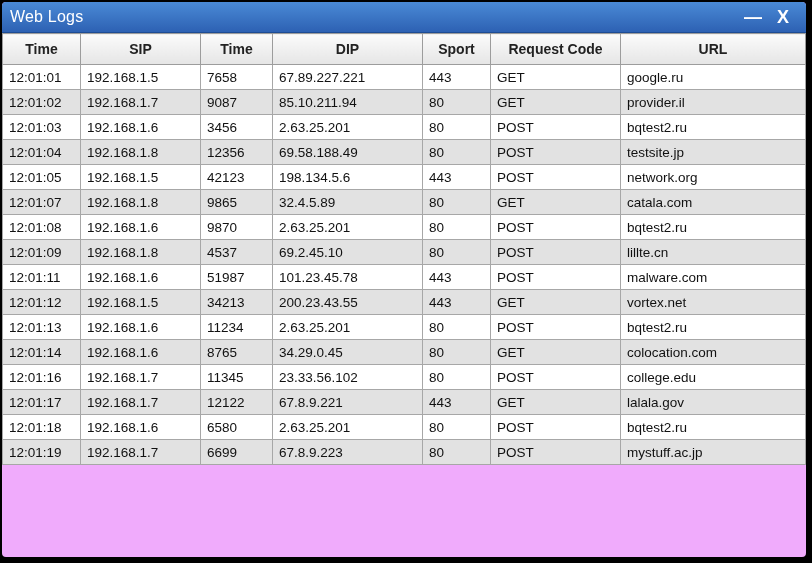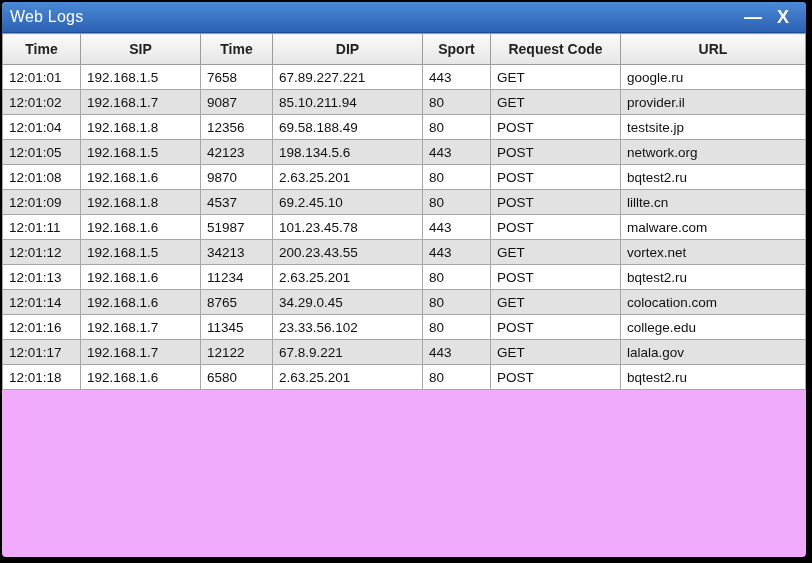--- a/index.html
+++ b/index.html
@@ -127,38 +127,56 @@
           <tr>
             <td>12:01:02</td>
             <td>192.168.1.7</td>
             <td>9087</td>
             <td>85.10.211.94</td>
             <td>80</td>
             <td>GET</td>
             <td>provider.il</td>
           </tr>
           <tr>
+            <td>12:01:03</td>
+            <td>192.168.1.6</td>
+            <td>3456</td>
+            <td>2.63.25.201</td>
+            <td>80</td>
+            <td>POST</td>
+            <td>bqtest2.ru</td>
+          </tr>
+          <tr>
             <td>12:01:04</td>
             <td>192.168.1.8</td>
             <td>12356</td>
             <td>69.58.188.49</td>
             <td>80</td>
             <td>POST</td>
             <td>testsite.jp</td>
           </tr>
           <tr>
             <td>12:01:05</td>
             <td>192.168.1.5</td>
             <td>42123</td>
             <td>198.134.5.6</td>
             <td>443</td>
             <td>POST</td>
             <td>network.org</td>
           </tr>
           <tr>
+            <td>12:01:07</td>
+            <td>192.168.1.8</td>
+            <td>9865</td>
+            <td>32.4.5.89</td>
+            <td>80</td>
+            <td>GET</td>
+            <td>catala.com</td>
+          </tr>
+          <tr>
             <td>12:01:08</td>
             <td>192.168.1.6</td>
             <td>9870</td>
             <td>2.63.25.201</td>
             <td>80</td>
             <td>POST</td>
             <td>bqtest2.ru</td>
           </tr>
           <tr>
             <td>12:01:09</td>
@@ -225,17 +243,26 @@
           </tr>
           <tr>
             <td>12:01:18</td>
             <td>192.168.1.6</td>
             <td>6580</td>
             <td>2.63.25.201</td>
             <td>80</td>
             <td>POST</td>
             <td>bqtest2.ru</td>
           </tr>
+          <tr>
+            <td>12:01:19</td>
+            <td>192.168.1.7</td>
+            <td>6699</td>
+            <td>67.8.9.223</td>
+            <td>80</td>
+            <td>POST</td>
+            <td>mystuff.ac.jp</td>
+          </tr>
         </tbody>
     </table>
   </div>
 
 </div>
 
 </body></html>

